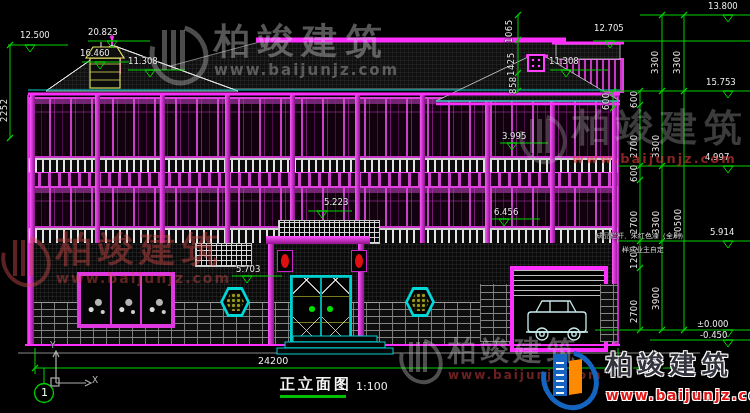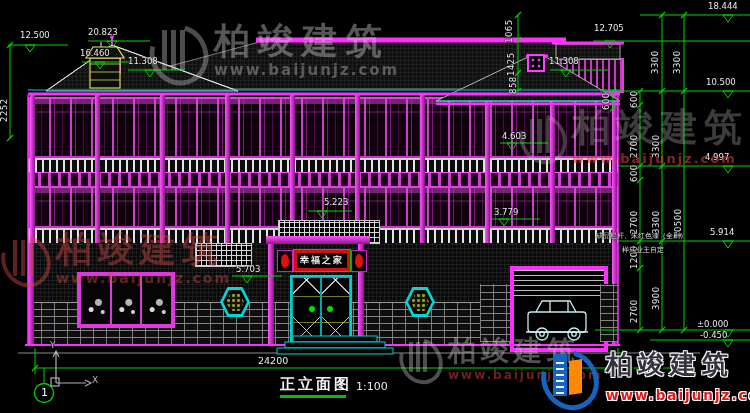--- a/index.html
+++ b/index.html
@@ -185,23 +185,20 @@
       </div>
   </div>
 
   <div class="plaquebeam"></div>
   <div class="lanternbox" style="left:277px">
       <div class="lantern"></div>
     </div>
   <div class="lanternbox" style="left:351px">
       <div class="lantern"></div>
     </div>
-  <div class="plaque">
-    <span>幸福之家</span>
-  </div>
   <div class="door">
     <div class="leaf">
         <div class="knob kl"></div>
       </div>
     <div class="leaf">
         <div class="knob kr"></div>
       </div>
   </div>
 
   <div class="garage">
@@ -341,28 +338,28 @@
     </g>
   </svg>
 
   <div class="tx" style="left:20px;top:31px">12.500</div>
   <div class="tx vtx" style="left:0px;top:78px;height:44px">2252</div>
   <div class="tx" style="left:88px;top:28px">20.823</div>
   <div class="tx" style="left:80px;top:49px">16.460</div>
   <div class="tx" style="left:128px;top:57px">11.308</div>
   <div class="tx" style="left:549px;top:57px">11.308</div>
   <div class="tx" style="left:594px;top:24px">12.705</div>
-  <div class="tx" style="left:708px;top:2px">18.444</div>
-  <div class="tx" style="left:706px;top:78px">10.500</div>
+  <div class="tx" style="left:708px;top:2px">13.800</div>
+  <div class="tx" style="left:706px;top:78px">15.753</div>
   <div class="tx" style="left:705px;top:153px">4.997</div>
   <div class="tx" style="left:710px;top:228px">5.914</div>
   <div class="tx" style="left:697px;top:320px">±0.000</div>
   <div class="tx" style="left:700px;top:331px">-0.450</div>
-  <div class="tx" style="left:502px;top:132px">4.603</div>
-  <div class="tx" style="left:494px;top:208px">3.779</div>
+  <div class="tx" style="left:502px;top:132px">3.995</div>
+  <div class="tx" style="left:494px;top:208px">6.456</div>
   <div class="tx" style="left:324px;top:198px">5.223</div>
   <div class="tx" style="left:236px;top:265px">5.703</div>
 
   <div class="tx vtx" style="left:505px;top:17px;height:26px">1065</div>
   <div class="tx vtx" style="left:507px;top:46px;height:30px">1425</div>
   <div class="tx vtx" style="left:509px;top:74px;height:20px">858</div>
   <div class="tx vtx" style="left:602px;top:92px;height:18px">600</div>
   <div class="tx vtx" style="left:630px;top:92px;height:16px">600</div>
   <div class="tx vtx" style="left:651px;top:36px;height:38px">3300</div>
   <div class="tx vtx" style="left:673px;top:36px;height:38px">3300</div>

